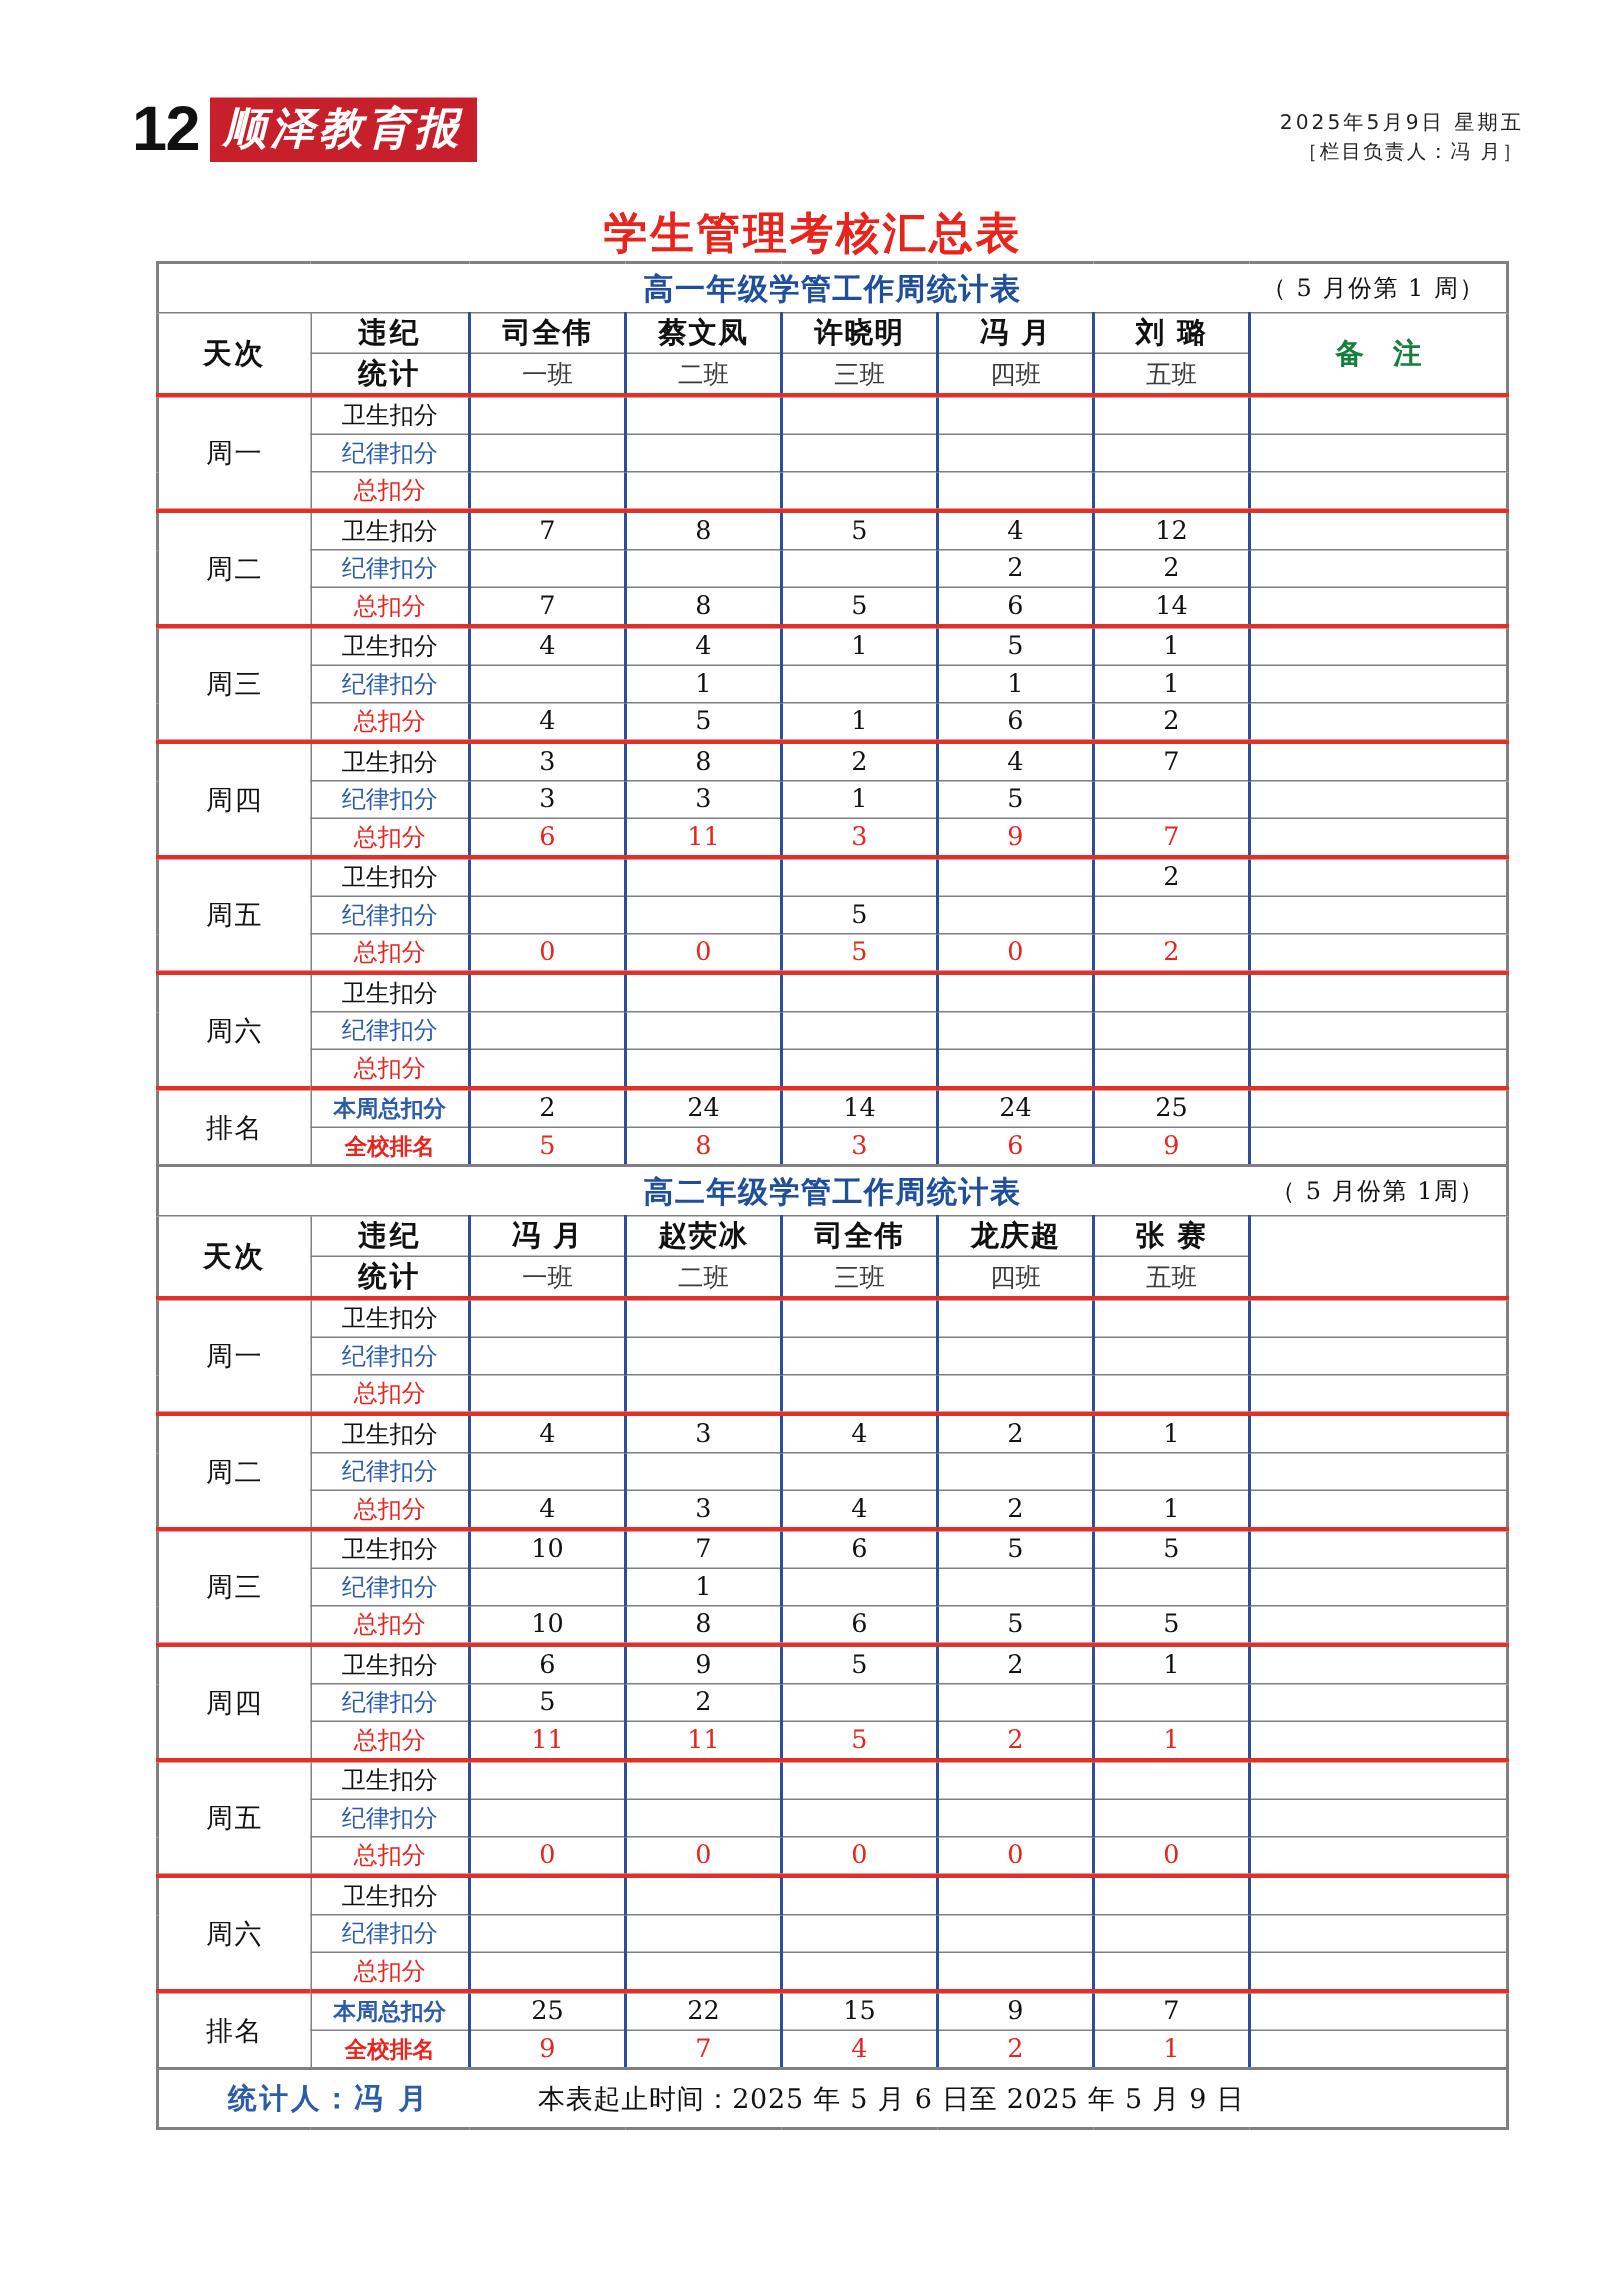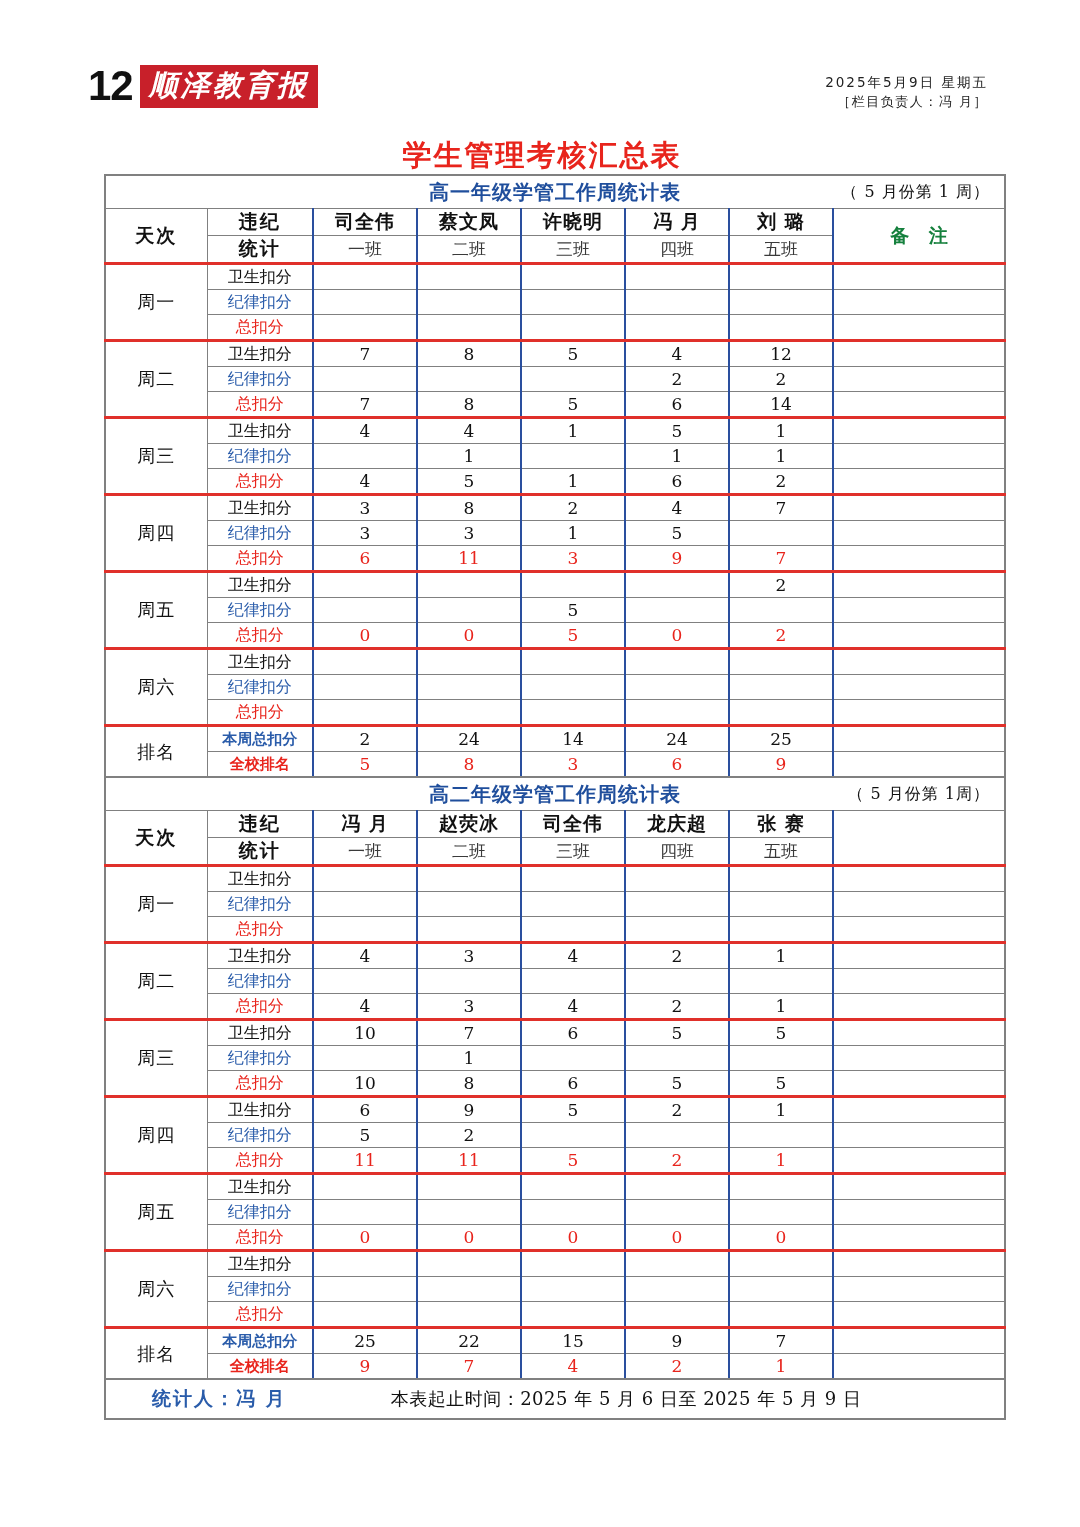--- a/index.html
+++ b/index.html
@@ -54,21 +54,21 @@
   .mast-section {
     font-family: "DejaVu Sans", sans-serif;
     font-weight: bold;
     font-size: 30px;
     letter-spacing: 2px;
     margin-left: 16px;
     color: #111;
   }
   .mast-right {
     position: absolute;
-    right: 92px;
+    right: 64px;
     top: 10px;
     text-align: right;
     font-family: "DejaVu Sans", sans-serif;
     color: #222;
   }
   .mast-date {
     font-size: 13.5px;
     letter-spacing: 2px;
     line-height: 20px;
   }
@@ -255,21 +255,21 @@
     font-family: "DejaVu Sans", sans-serif;
     font-size: 19px;
     font-weight: bold;
     color: #2a5caa;
     letter-spacing: 2px;
   }
   .f-range {
     font-family: "DejaVu Serif", serif;
     font-size: 18px;
     color: #111;
-    margin-left: 104px;
+    margin-left: 72px;
     letter-spacing: 0.5px;
   }
 </style>
 </head>
 <body>
 
 <div class="masthead">
   <div class="mast-left">
     <span class="mast-number">12</span>
     <span class="mast-badge">顺泽教育报</span>

